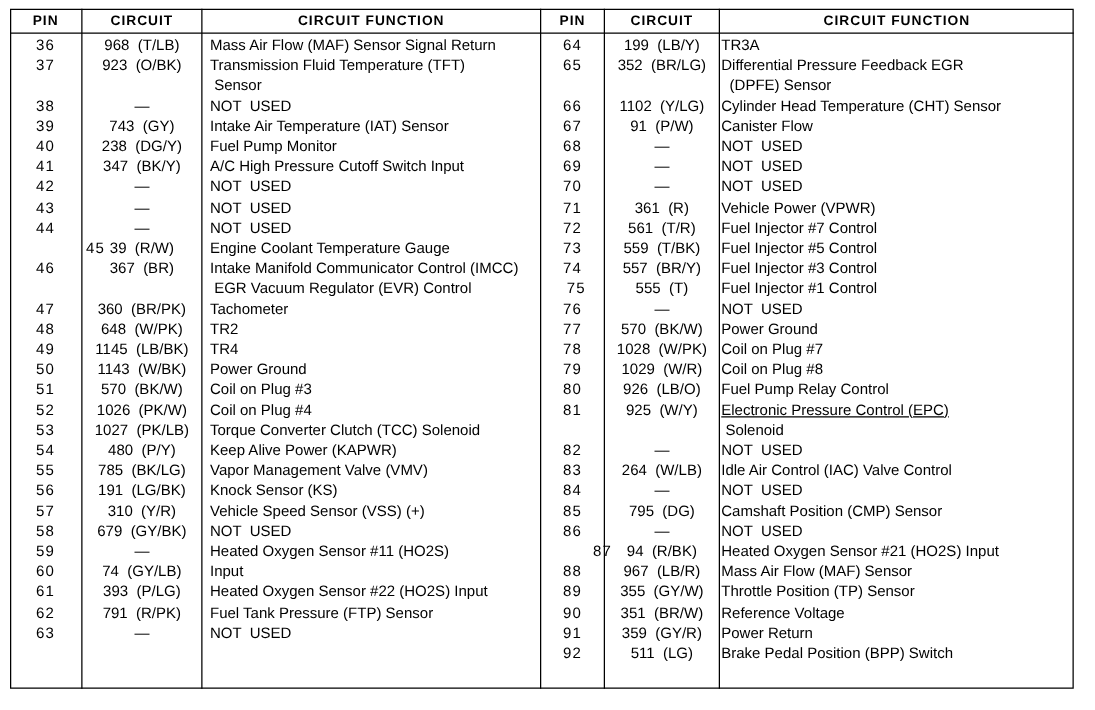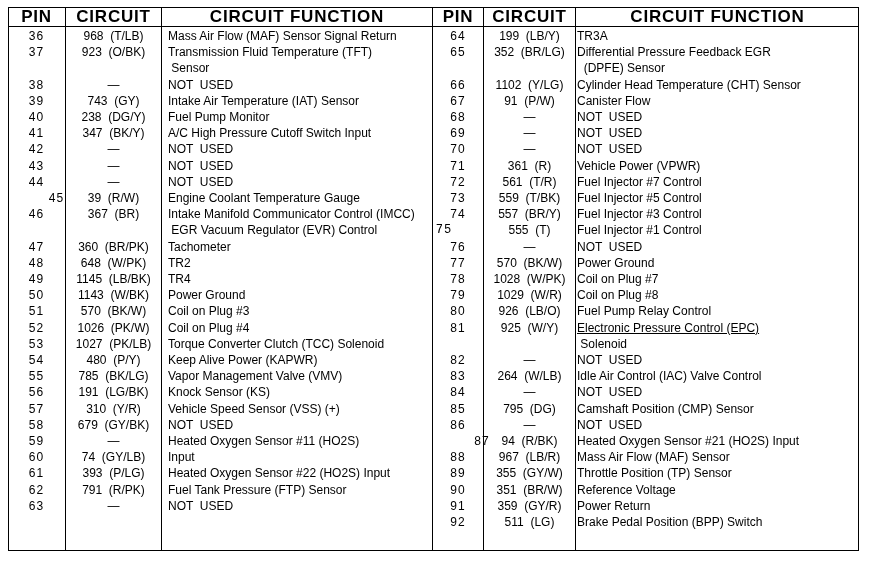--- a/index.html
+++ b/index.html
@@ -2,21 +2,21 @@
 <html><head>
 <meta charset="utf-8">
 <style>
   html, body { margin: 0; padding: 0; background: #ffffff; }
   body { width: 876px; height: 568px; position: relative; overflow: hidden;
          font-family: "Liberation Sans", sans-serif; color: #000; }
   .frame { position: absolute; left: 8px; top: 7px; width: 851px; height: 544px;
            border: 1px solid #000; box-sizing: border-box; }
   .vline { position: absolute; top: 7px; height: 544px; width: 1px; background: #000; }
   .hline { position: absolute; left: 8px; width: 851px; top: 26px; height: 1px; background: #000; }
-  .hdr { position: absolute; top: 10px; height: 14px; font-size: 17px; font-weight: bold;
+  .hdr { position: absolute; top: 10px; height: 14px; font-size: 11px; font-weight: bold;
          letter-spacing: 0.8px; text-align: center; line-height: 14px; }
   .rows { position: absolute; top: 28px; }
   .row { position: absolute; height: 16.2px; line-height: 16px; font-size: 12px; white-space: nowrap; }
   .c { position: absolute; top: 0; }
   .pin { text-align: center; letter-spacing: 1px; }
   .circ { text-align: center; }
   .func { text-align: left; }
 </style>
 </head>
 <body>
@@ -82,21 +82,21 @@
       <span class="c pin" style="left: 8px; width: 57px;">43</span>
       <span class="c circ" style="left: 66px; width: 95px; white-space: pre;">—</span>
       <span class="c func" style="left: 168px; width: 264px; white-space: pre;">NOT  USED</span>
     </div>
     <div class="row" style="top: 145.8px; left: 0px;">
       <span class="c pin" style="left: 8px; width: 57px;">44</span>
       <span class="c circ" style="left: 66px; width: 95px; white-space: pre;">—</span>
       <span class="c func" style="left: 168px; width: 264px; white-space: pre;">NOT  USED</span>
     </div>
     <div class="row" style="top: 162px; left: 0px;">
-      <span class="c pin" style="left: 4px; width: 57px; padding-left: 24px;">45</span>
+      <span class="c pin" style="left: 24px; width: 57px; padding-left: 24px;">45</span>
       <span class="c circ" style="left: 66px; width: 95px; white-space: pre;">39  (R/W)</span>
       <span class="c func" style="left: 168px; width: 264px; white-space: pre;">Engine Coolant Temperature Gauge</span>
     </div>
     <div class="row" style="top: 178.2px; left: 0px;">
       <span class="c pin" style="left: 8px; width: 57px;">46</span>
       <span class="c circ" style="left: 66px; width: 95px; white-space: pre;">367  (BR)</span>
       <span class="c func" style="left: 168px; width: 264px; white-space: pre;">Intake Manifold Communicator Control (IMCC)</span>
     </div>
     <div class="row" style="top: 194.4px; left: 0px;">
       <span class="c pin" style="left: 8px; width: 57px;"></span>
@@ -244,21 +244,21 @@
       <span class="c pin" style="left: 433px; width: 50px;">73</span>
       <span class="c circ" style="left: 484px; width: 91px; white-space: pre;">559  (T/BK)</span>
       <span class="c func" style="left: 577px; width: 282px; white-space: pre;">Fuel Injector #5 Control</span>
     </div>
     <div class="row" style="top: 178.2px; left: 0px;">
       <span class="c pin" style="left: 433px; width: 50px;">74</span>
       <span class="c circ" style="left: 484px; width: 91px; white-space: pre;">557  (BR/Y)</span>
       <span class="c func" style="left: 577px; width: 282px; white-space: pre;">Fuel Injector #3 Control</span>
     </div>
     <div class="row" style="top: 194.4px; left: 0px;">
-      <span class="c pin" style="left: 419px; width: 50px; font-family: Liberation Mono, monospace;">75</span>
+      <span class="c pin" style="left: 436px; width: 50px;">75</span>
       <span class="c circ" style="left: 484px; width: 91px; white-space: pre;">555  (T)</span>
       <span class="c func" style="left: 577px; width: 282px; white-space: pre;">Fuel Injector #1 Control</span>
     </div>
     <div class="row" style="top: 210.6px; left: 0px;">
       <span class="c pin" style="left: 433px; width: 50px;">76</span>
       <span class="c circ" style="left: 484px; width: 91px; white-space: pre;">—</span>
       <span class="c func" style="left: 577px; width: 282px; white-space: pre;">NOT  USED</span>
     </div>
     <div class="row" style="top: 226.8px; left: 0px;">
       <span class="c pin" style="left: 433px; width: 50px;">77</span>

